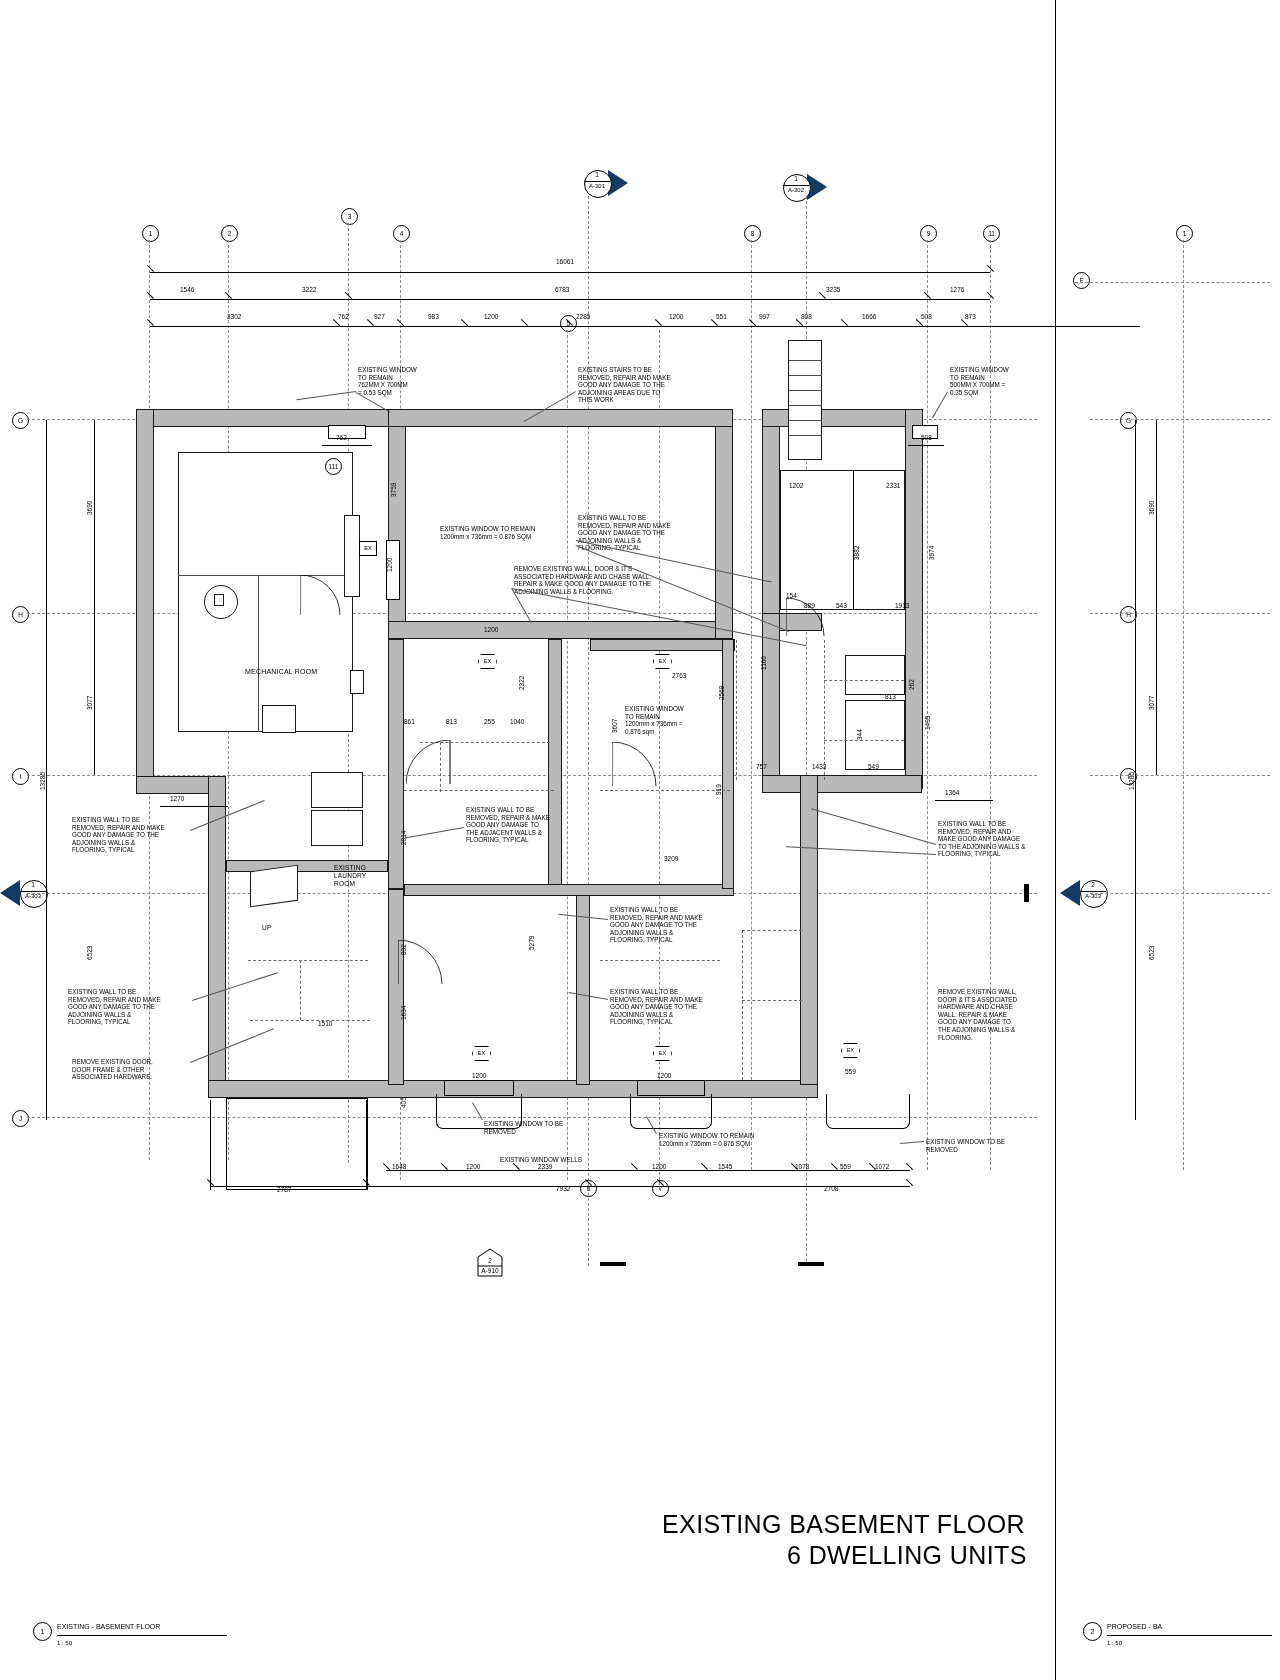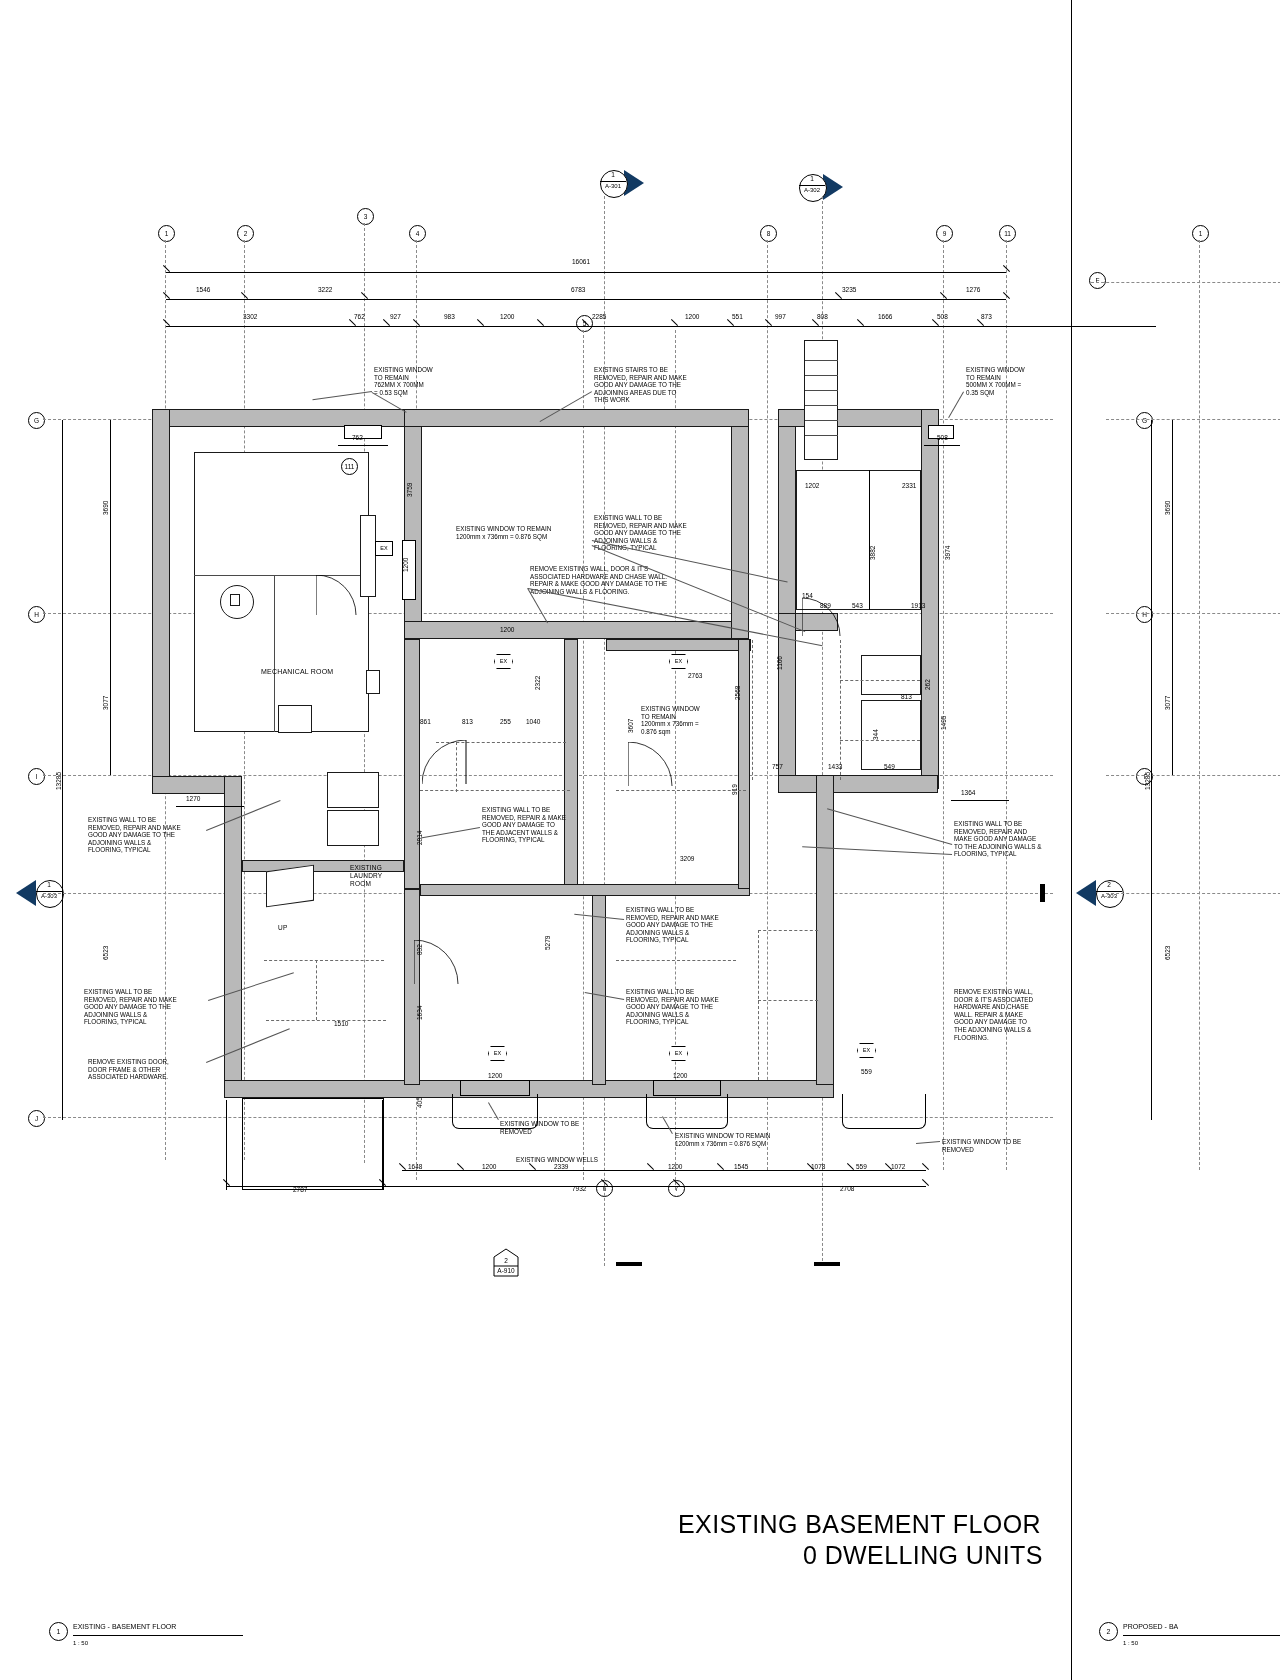--- a/index.html
+++ b/index.html
@@ -1,18 +1,18 @@
 <!DOCTYPE html>
 <html><head>
 <meta charset="utf-8">
 <style>
   html,body{margin:0;padding:0;background:#ffffff;}
   body{width:1280px;height:1680px;position:relative;overflow:hidden;
        font-family:"Liberation Sans", sans-serif;color:#000;}
-  .sheet{position:absolute;inset:0;margin-left:16px;}
+  .sheet{position:absolute;inset:0;}
 
   
   .abs{position:absolute;}
   .txt{position:absolute;font-size:6.5px;line-height:8px;letter-spacing:.2px;color:#000;white-space:pre;}
   .dim{position:absolute;font-size:6.5px;color:#000;white-space:nowrap;}
   .note{position:absolute;font-size:6.3px;line-height:7.6px;color:#000;white-space:pre;}
   .hline{position:absolute;height:0;border-top:1px solid #000;}
   .vline{position:absolute;width:0;border-left:1px solid #000;}
   .thin{border-color:#4a4a4a;}
   .dash{position:absolute;height:0;border-top:1px dashed #6b6b6b;}
@@ -500,21 +500,21 @@
   <div class="leader" style="left:190px;top:830px;width:80px;transform:rotate(-22deg);"></div>
   <div class="leader" style="left:192px;top:1000px;width:90px;transform:rotate(-18deg);"></div>
   <div class="leader" style="left:190px;top:1062px;width:90px;transform:rotate(-22deg);"></div>
   <div class="leader" style="left:482px;top:1120px;width:20px;transform:rotate(-120deg);"></div>
   <div class="leader" style="left:656px;top:1134px;width:20px;transform:rotate(-120deg);"></div>
   <div class="leader" style="left:924px;top:1142px;width:24px;transform:rotate(175deg);"></div>
   <div class="leader" style="left:608px;top:920px;width:50px;transform:rotate(186deg);"></div>
   <div class="leader" style="left:608px;top:1000px;width:40px;transform:rotate(190deg);"></div>
 
   <div class="title1" style="left:662px;top:1510px;">EXISTING BASEMENT FLOOR</div>
-  <div class="title1" style="left:787px;top:1541px;">0 DWELLING UNITS</div>
+  <div class="title1" style="left:787px;top:1541px;">6 DWELLING UNITS</div>
 
   <div class="tbub" style="left:33px;top:1622px;">1</div>
   <div class="titlesm" style="left:57px;top:1623px;">EXISTING - BASEMENT FLOOR</div>
   <div class="tline" style="left:57px;top:1635px;width:170px;"></div>
   <div class="titlescale" style="left:57px;top:1640px;">1 : 50</div>
 
   <div class="tbub" style="left:1083px;top:1622px;">2</div>
   <div class="titlesm" style="left:1107px;top:1623px;">PROPOSED - BA</div>
   <div class="tline" style="left:1107px;top:1635px;width:165px;"></div>
   <div class="titlescale" style="left:1107px;top:1640px;">1 : 50</div>

